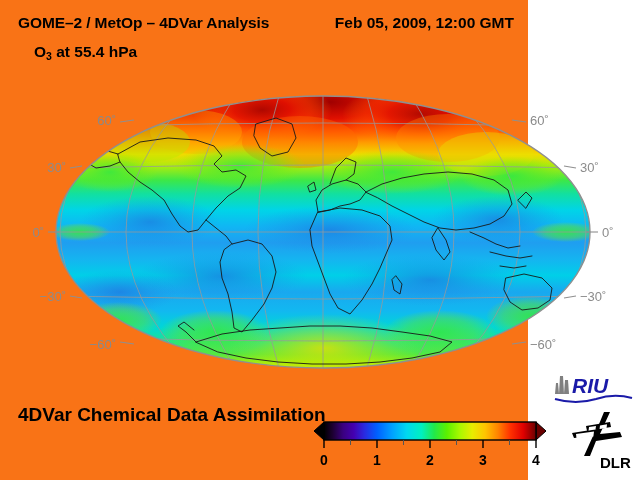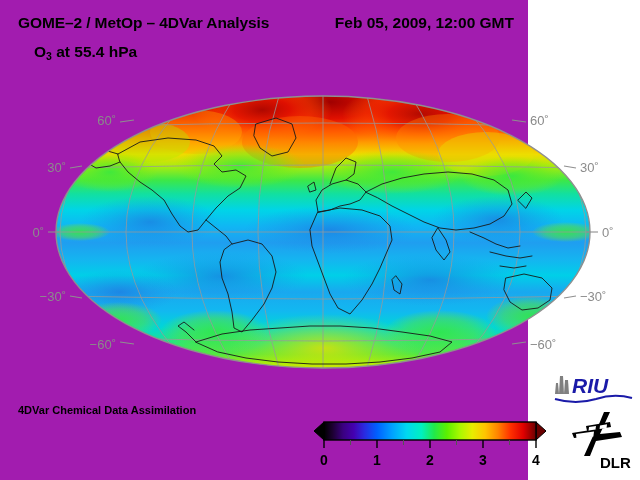--- a/index.html
+++ b/index.html
@@ -13,21 +13,21 @@
     position: relative;
     overflow: hidden;
     font-family: "Liberation Sans", sans-serif;
     background: #ffffff;
   }
   #page {
     position: absolute;
     left: 0; top: 0;
     width: 528px;
     height: 480px;
-    background: #a21caf;
+    background: #f97316;
   }
 
   
   .hdr-title {
     position: absolute;
     left: 18px; top: 14px;
     font-size: 15.5px;
     font-weight: bold;
     color: #000000;
     letter-spacing: -0.1px;
@@ -74,21 +74,21 @@
   .axis-label-inner {
     font-family: "Liberation Sans", sans-serif;
     font-size: 13px;
     fill: #8a8a8a;
   }
 
   
   .foot-line {
     position: absolute;
     left: 18px;
-    font-size: 11px;
+    font-size: 19px;
     font-weight: bold;
     color: #000000;
     white-space: nowrap;
   }
   .foot-1 { top: 404px; }
   .foot-2 { top: 430px; }
   .foot-3 { top: 456px; }
 
   
   #cbar-wrap {

